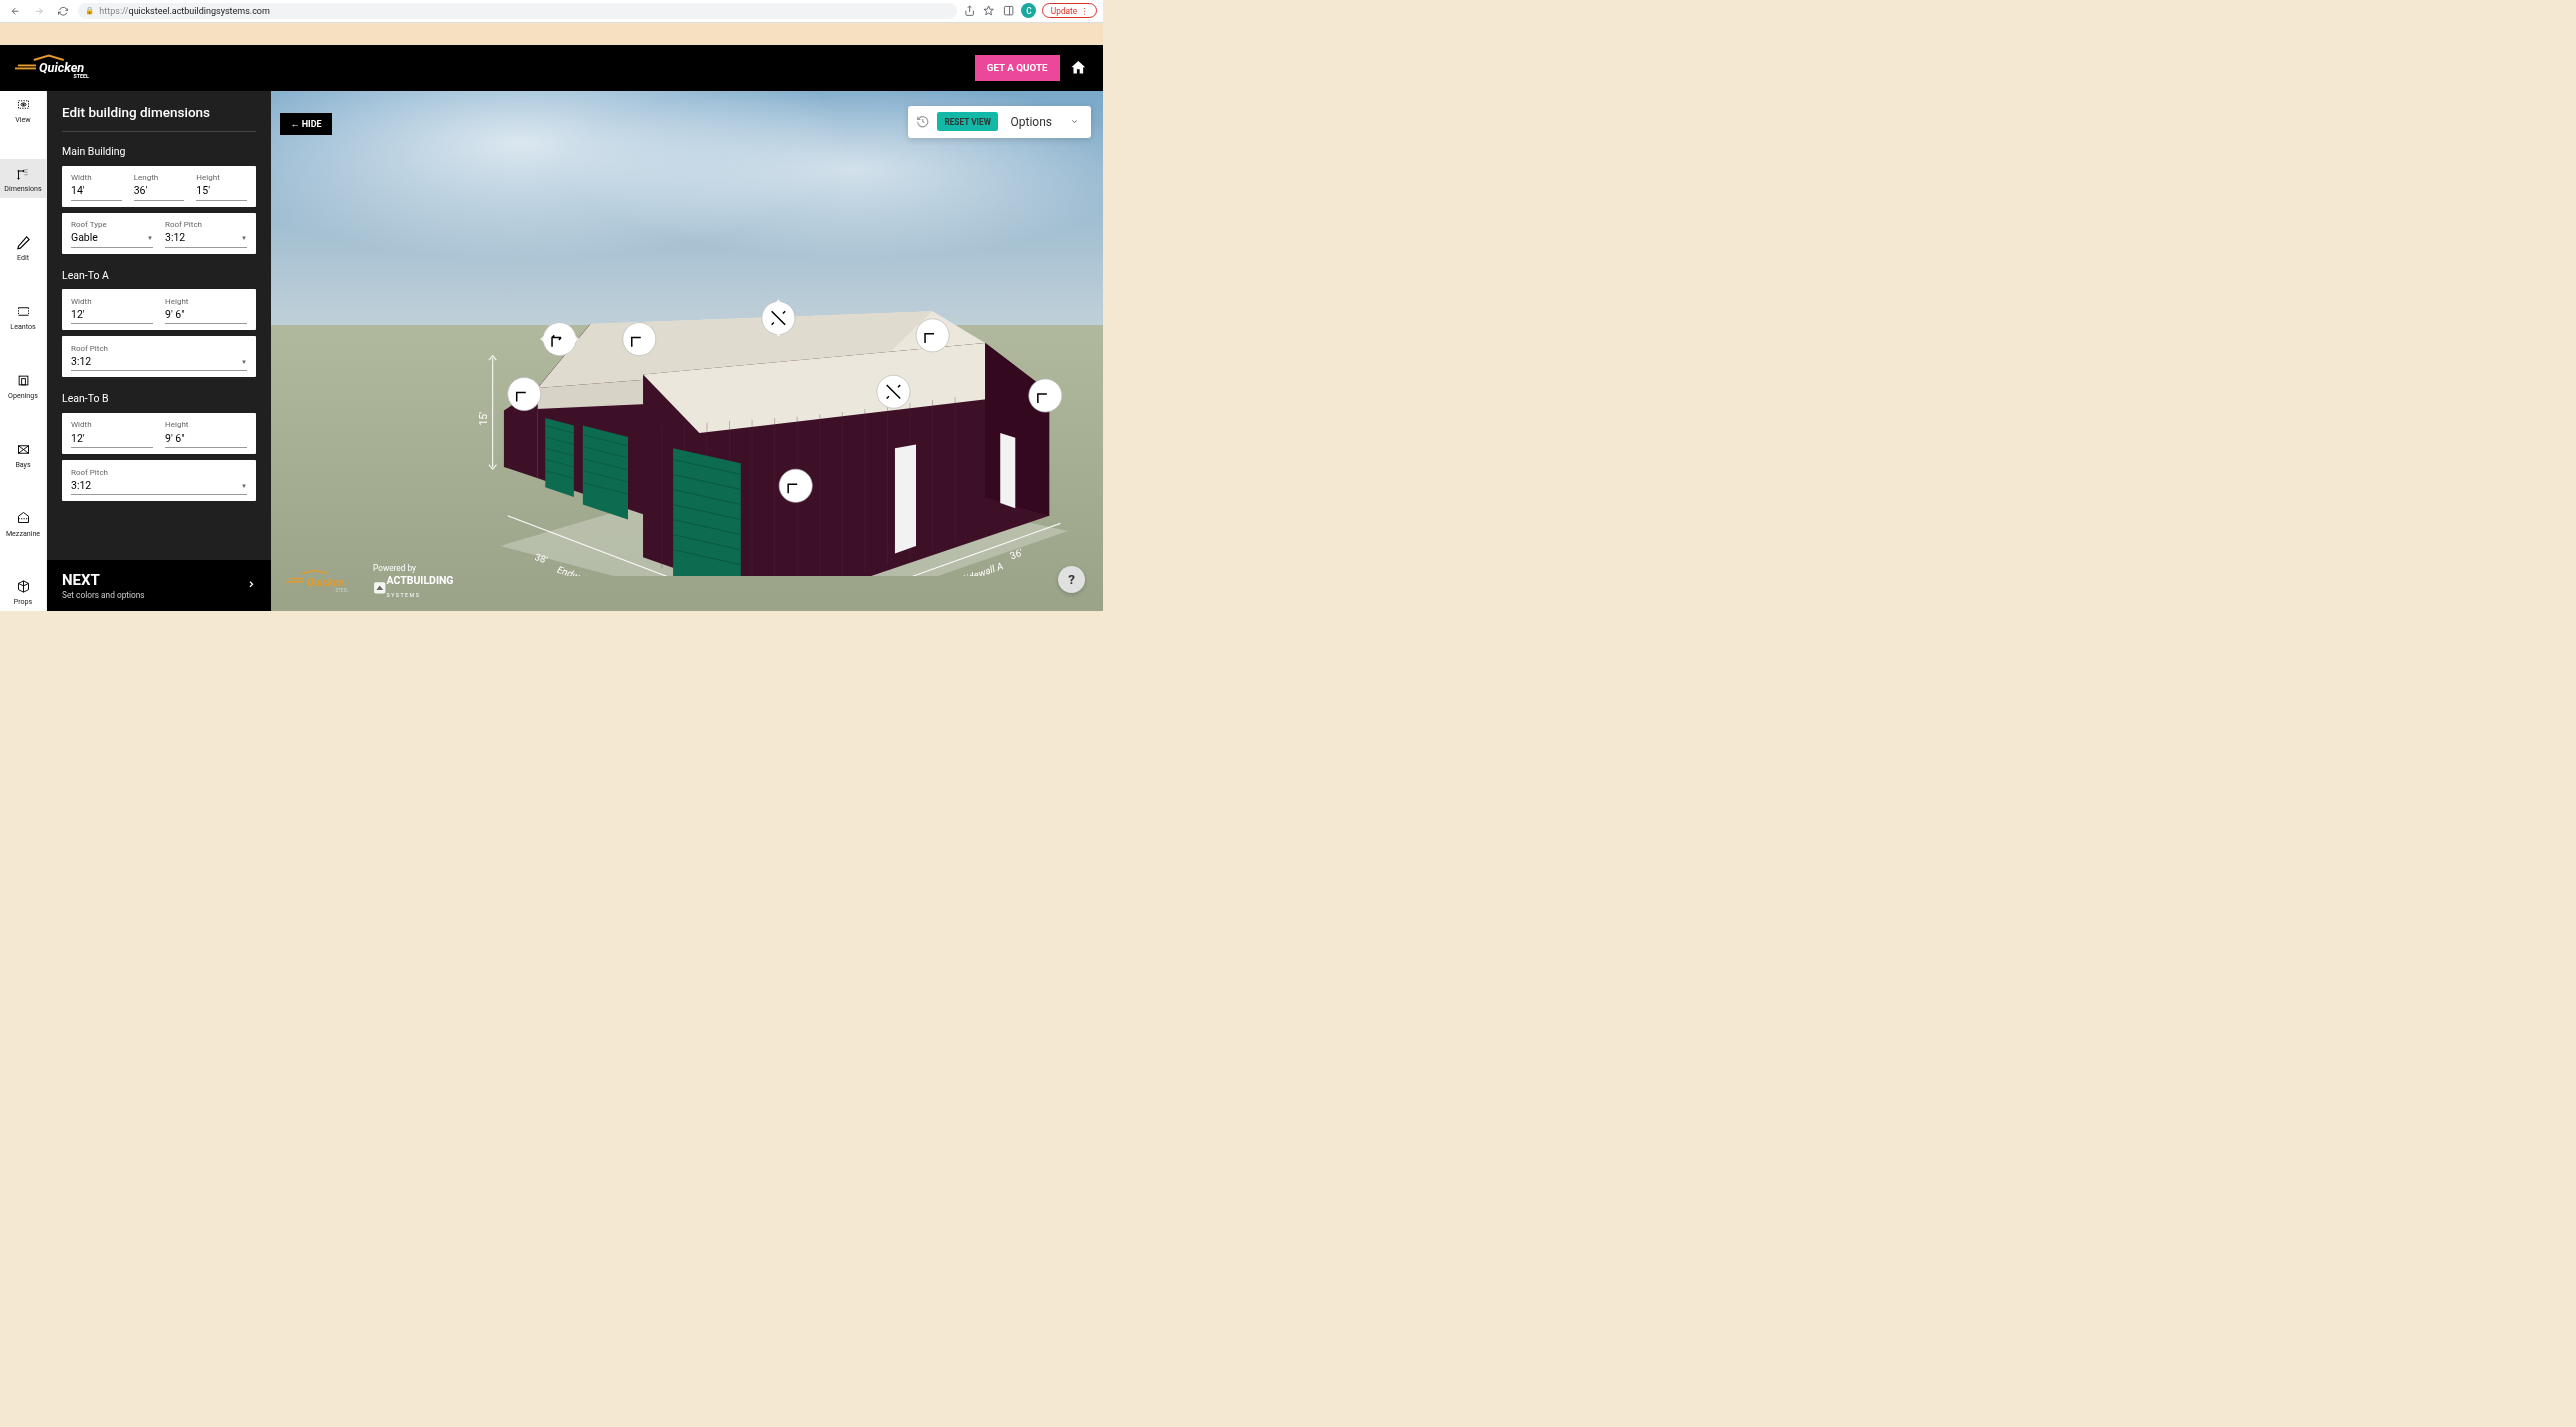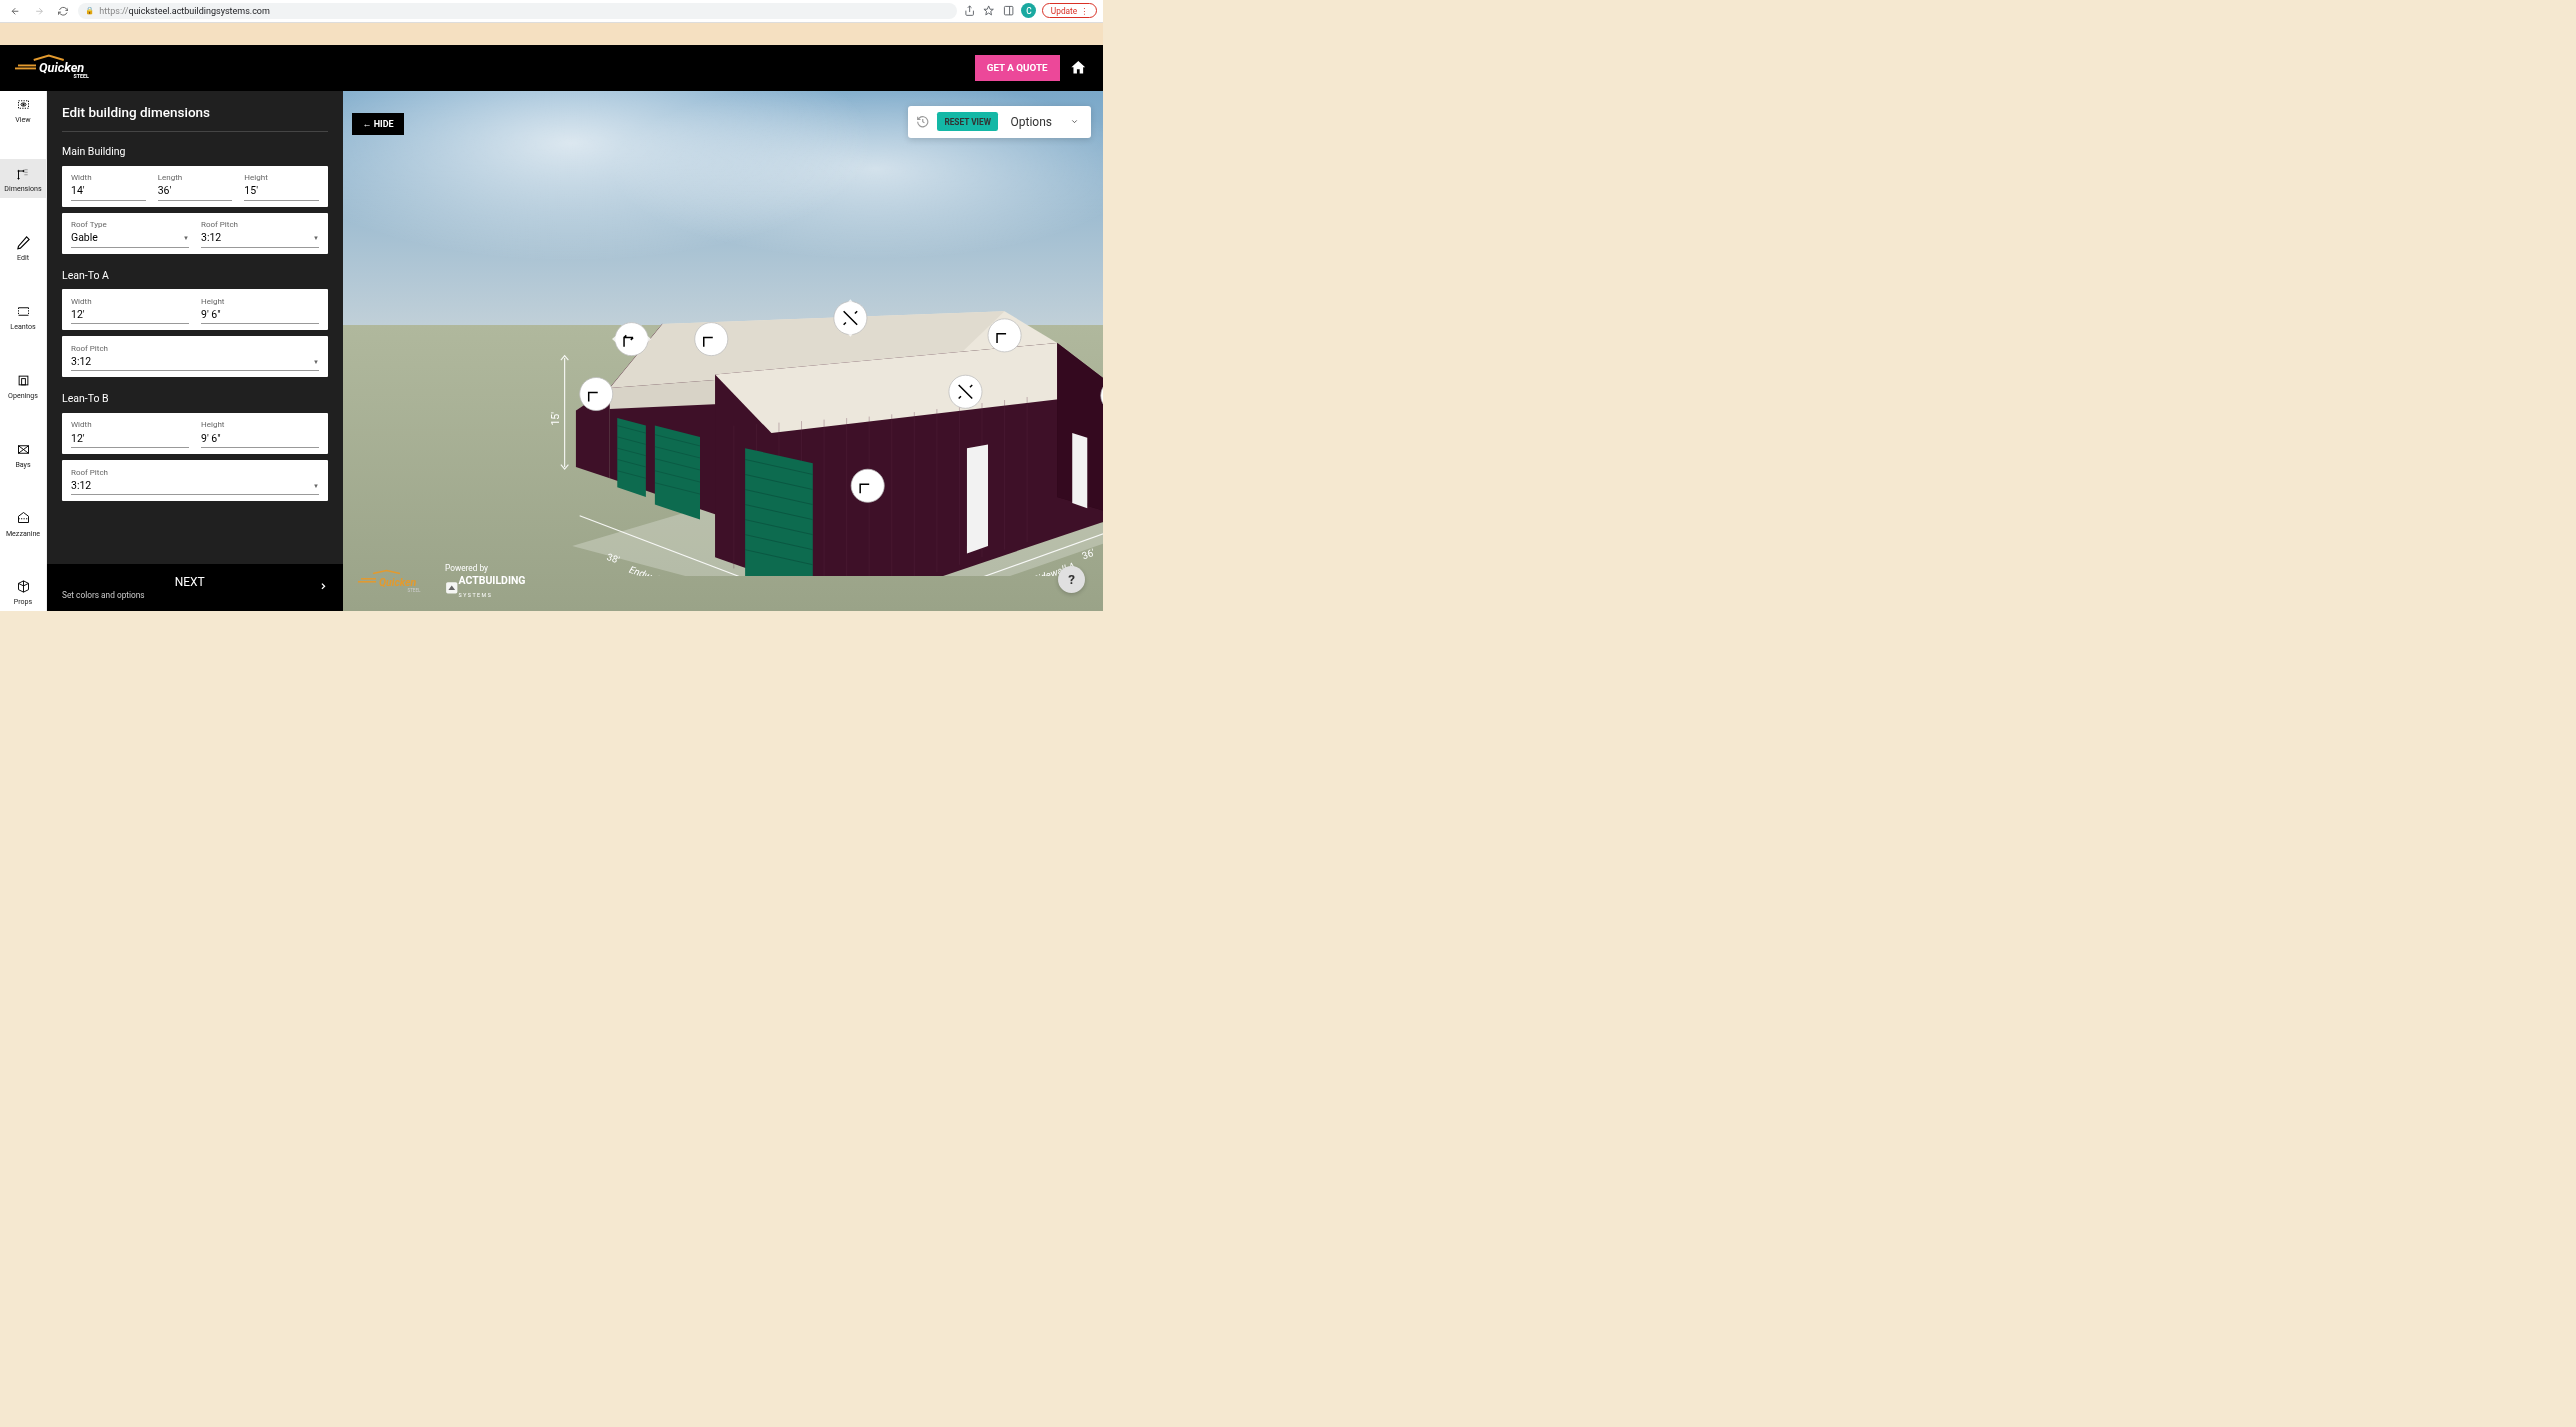--- a/index.html
+++ b/index.html
@@ -30,34 +30,34 @@
 
 .app-body { display:flex; height: calc(611px - 22.6px - 22px - 46px); }
 
 
 .icon-rail { width: 47px; background: #fff; border-right: 0.8px solid #eee; display:flex; flex-direction:column;justify-content:space-between; }
 .rail-item { padding: 6px 1.5px 4.5px; text-align:center; font-size: 7.1px; color: #222; cursor:pointer; display:flex; flex-direction:column; align-items:center; gap:2.3px; }
 .rail-item.active { background: #e8e8e8; }
 .rail-icon { width: 16.6px; height: 16.6px; display:flex; align-items:center; justify-content:center; }
 
 
-.left-panel { width: 296px; background: #202020; color: #fff; display:flex; flex-direction:column; }
+.left-panel { width: 224px; background: #202020; color: #fff; display:flex; flex-direction:column; }
 .panel-scroll { flex:1; overflow-y:auto; padding: 13.5px 15px 0; }
 .panel-title { font-size: 13.5px; font-weight: 500; padding-bottom: 10.5px; border-bottom: 0.8px solid #454545; margin-bottom: 13.5px; }
 .section-title { font-size: 10.5px; font-weight: 400; margin-bottom: 7.5px; }
 .card { background: #fff; color: #000; border-radius: 1px; padding: 7.5px 9px 6px; margin-bottom: 6px; display:flex; gap: 12px; }
 .field { flex:1; display:flex; flex-direction:column; }
 .field-label { font-size: 8px; color: #666; margin-bottom: 1.5px; }
 .field-value { font-size: 10.5px; color: #000; border-bottom: 0.8px solid #999; padding: 0.8px 0 2.3px; display:flex; align-items:center; justify-content:space-between; }
 .dropdown-arrow { font-size: 6px; color: #666; }
 .section-gap { height: 9px; }
 
 .next-bar { background: #000; padding: 10.5px 15px; display:flex; align-items:center; cursor:pointer; }
 .next-text { flex:1; }
-.next-title { font-size: 12px; font-weight: normal; text-align: center; }
+.next-title { font-size: 15px; font-weight: bold; }
 .next-sub { font-size: 8.3px; color: #ccc; margin-top: 1.5px; }
 .next-arrow { color:#fff; }
 
 
 .viewport { flex:1; position:relative; background: linear-gradient(to bottom, #7aa8c9 0%, #b5c8d3 40%, #c9cfc3 50%, #a8b095 60%, #9aa388 100%); overflow:hidden; }
 .sky { position:absolute; top:0; left:0; right:0; height: 50%; background: radial-gradient(ellipse at 30% 20%, rgba(255,255,255,0.7) 0%, transparent 40%), radial-gradient(ellipse at 70% 30%, rgba(255,255,255,0.6) 0%, transparent 35%), linear-gradient(to bottom, #7aa8c9, #c8d4da); }
 .ground { position:absolute; bottom:0; left:0; right:0; height: 55%; background: linear-gradient(to bottom, #b0b89d 0%, #9aa388 100%); }
 
 .hide-btn { position:absolute; top:22.6px; left:9px; background:#000; color:#fff; padding:6px 10.5px; font-size:9px; font-weight:bold; border:none; cursor:pointer; z-index:10; }
 .view-controls { position:absolute; top:15px; right:12px; background:#fff; border-radius:3px; display:flex; align-items:center; padding:4.5px; gap:4.5px; z-index:10; box-shadow: 0 1.5px 6px rgba(0,0,0,0.15); }

